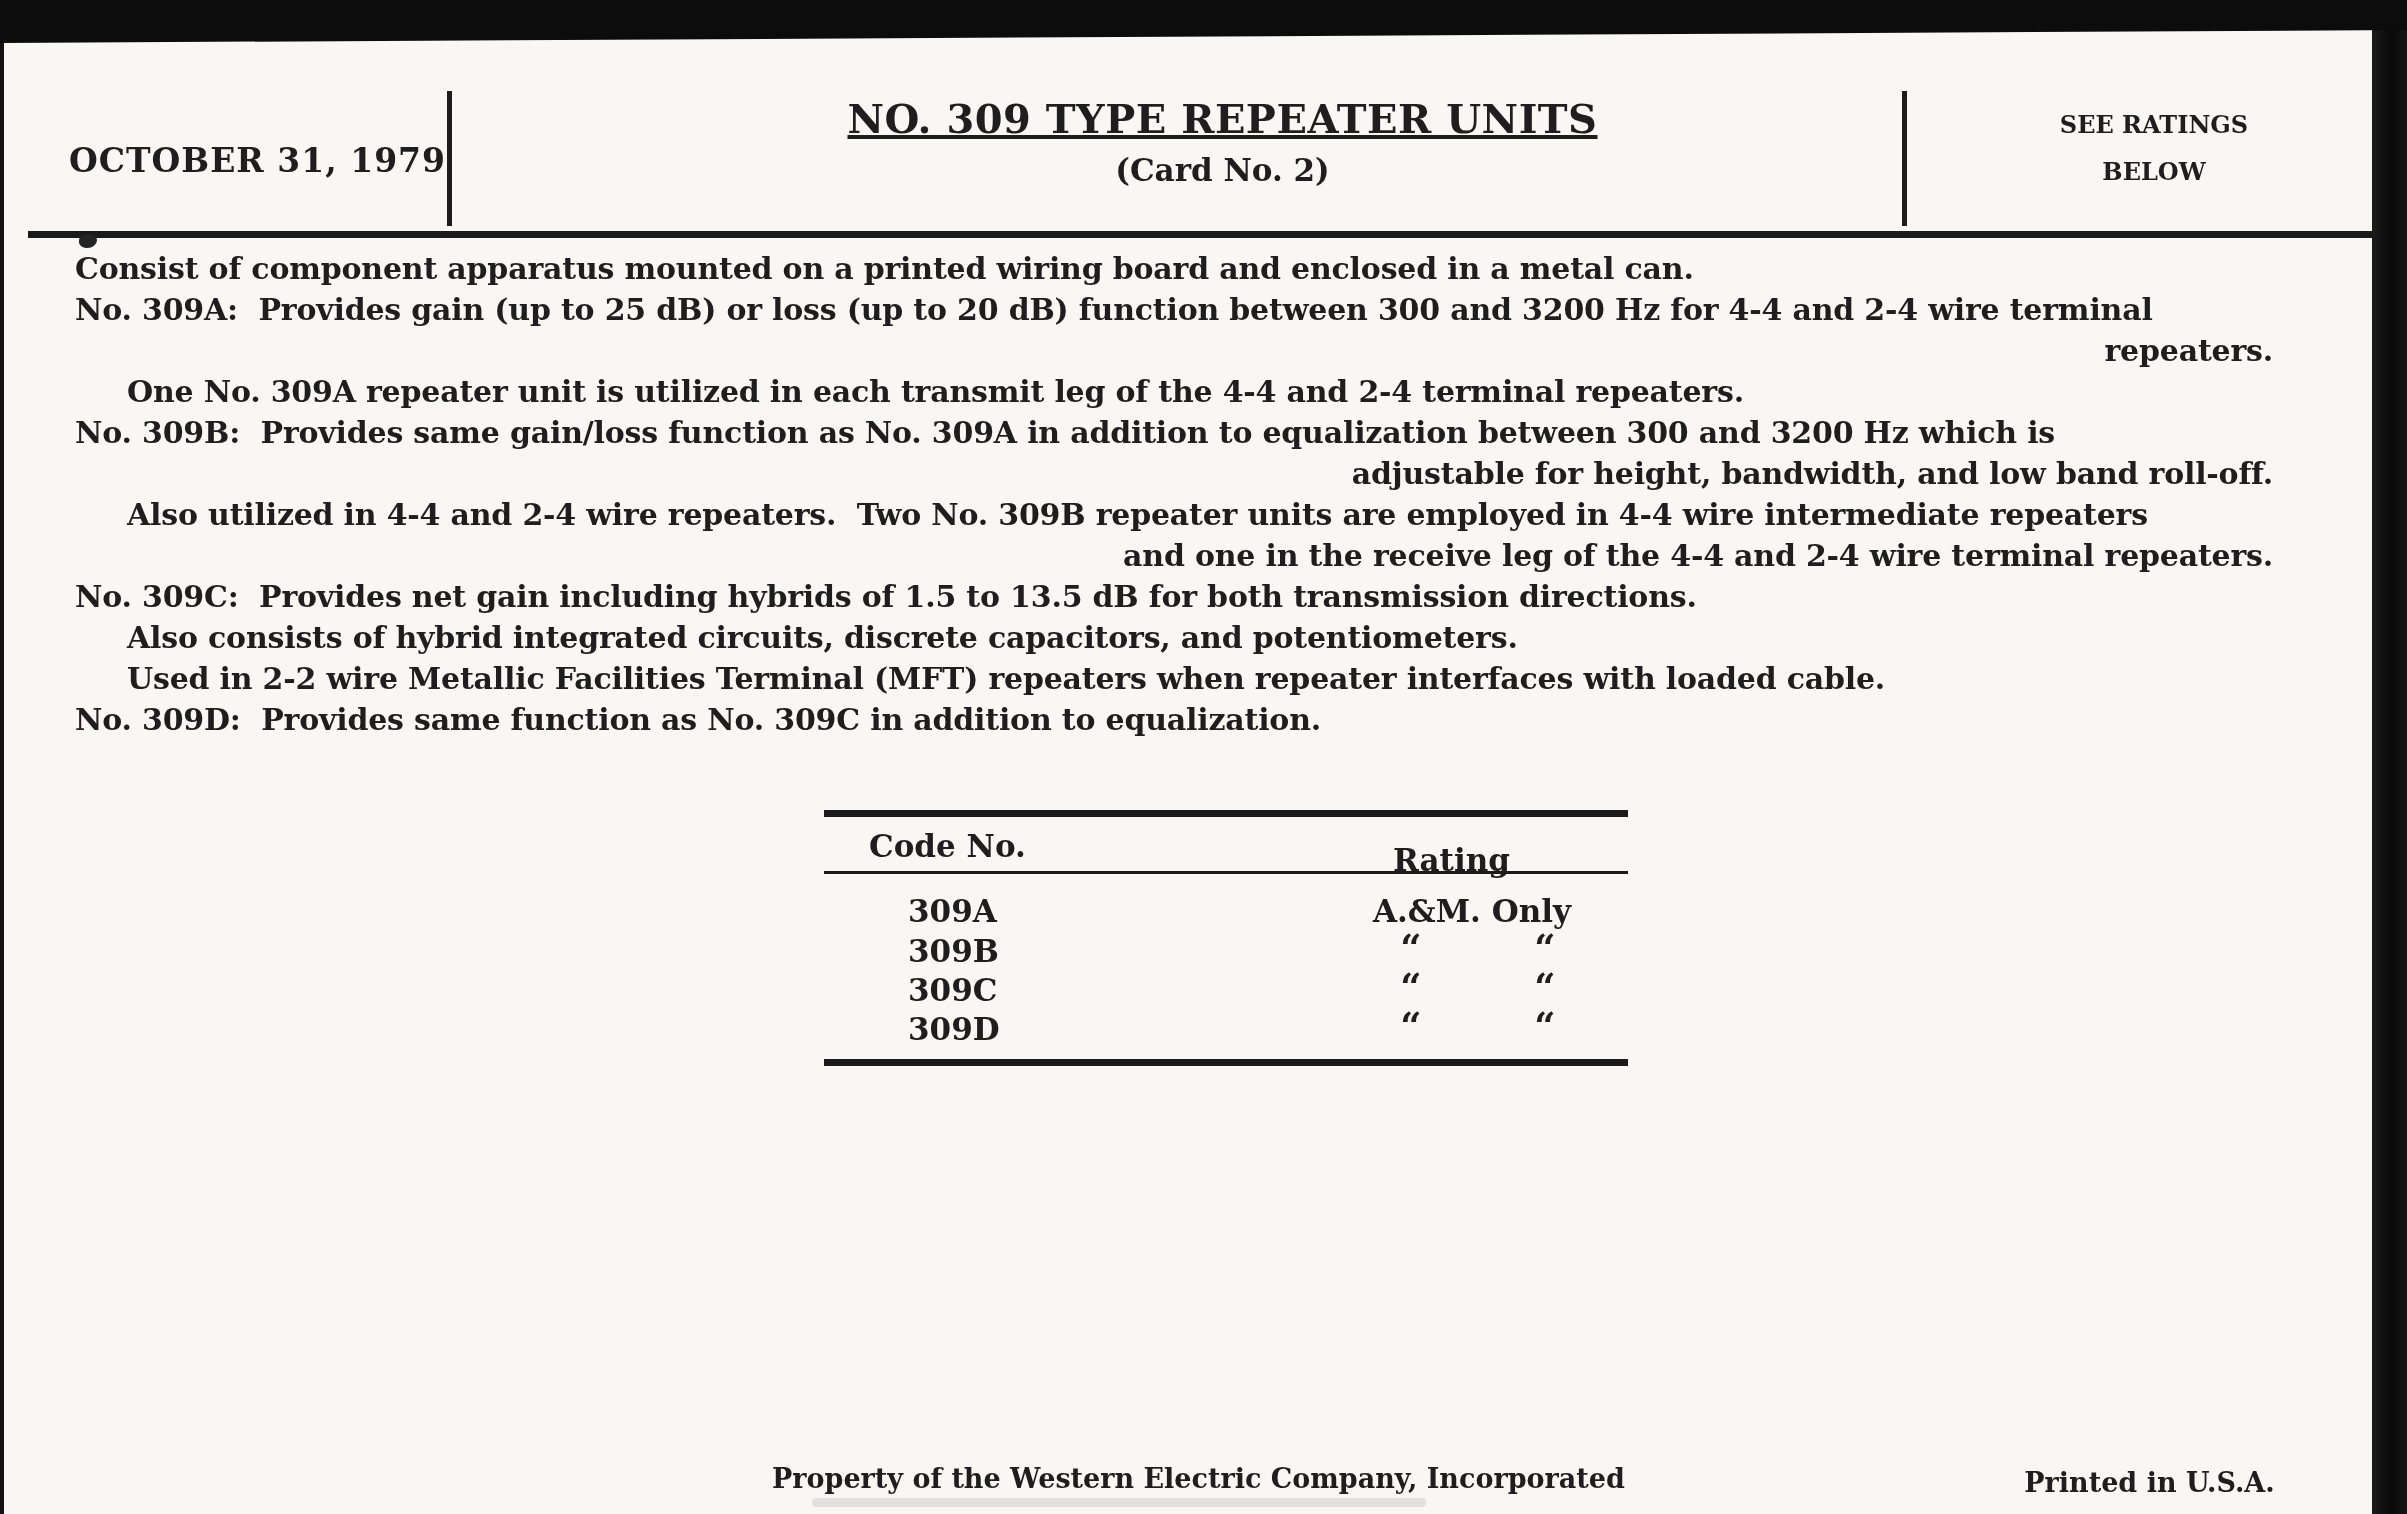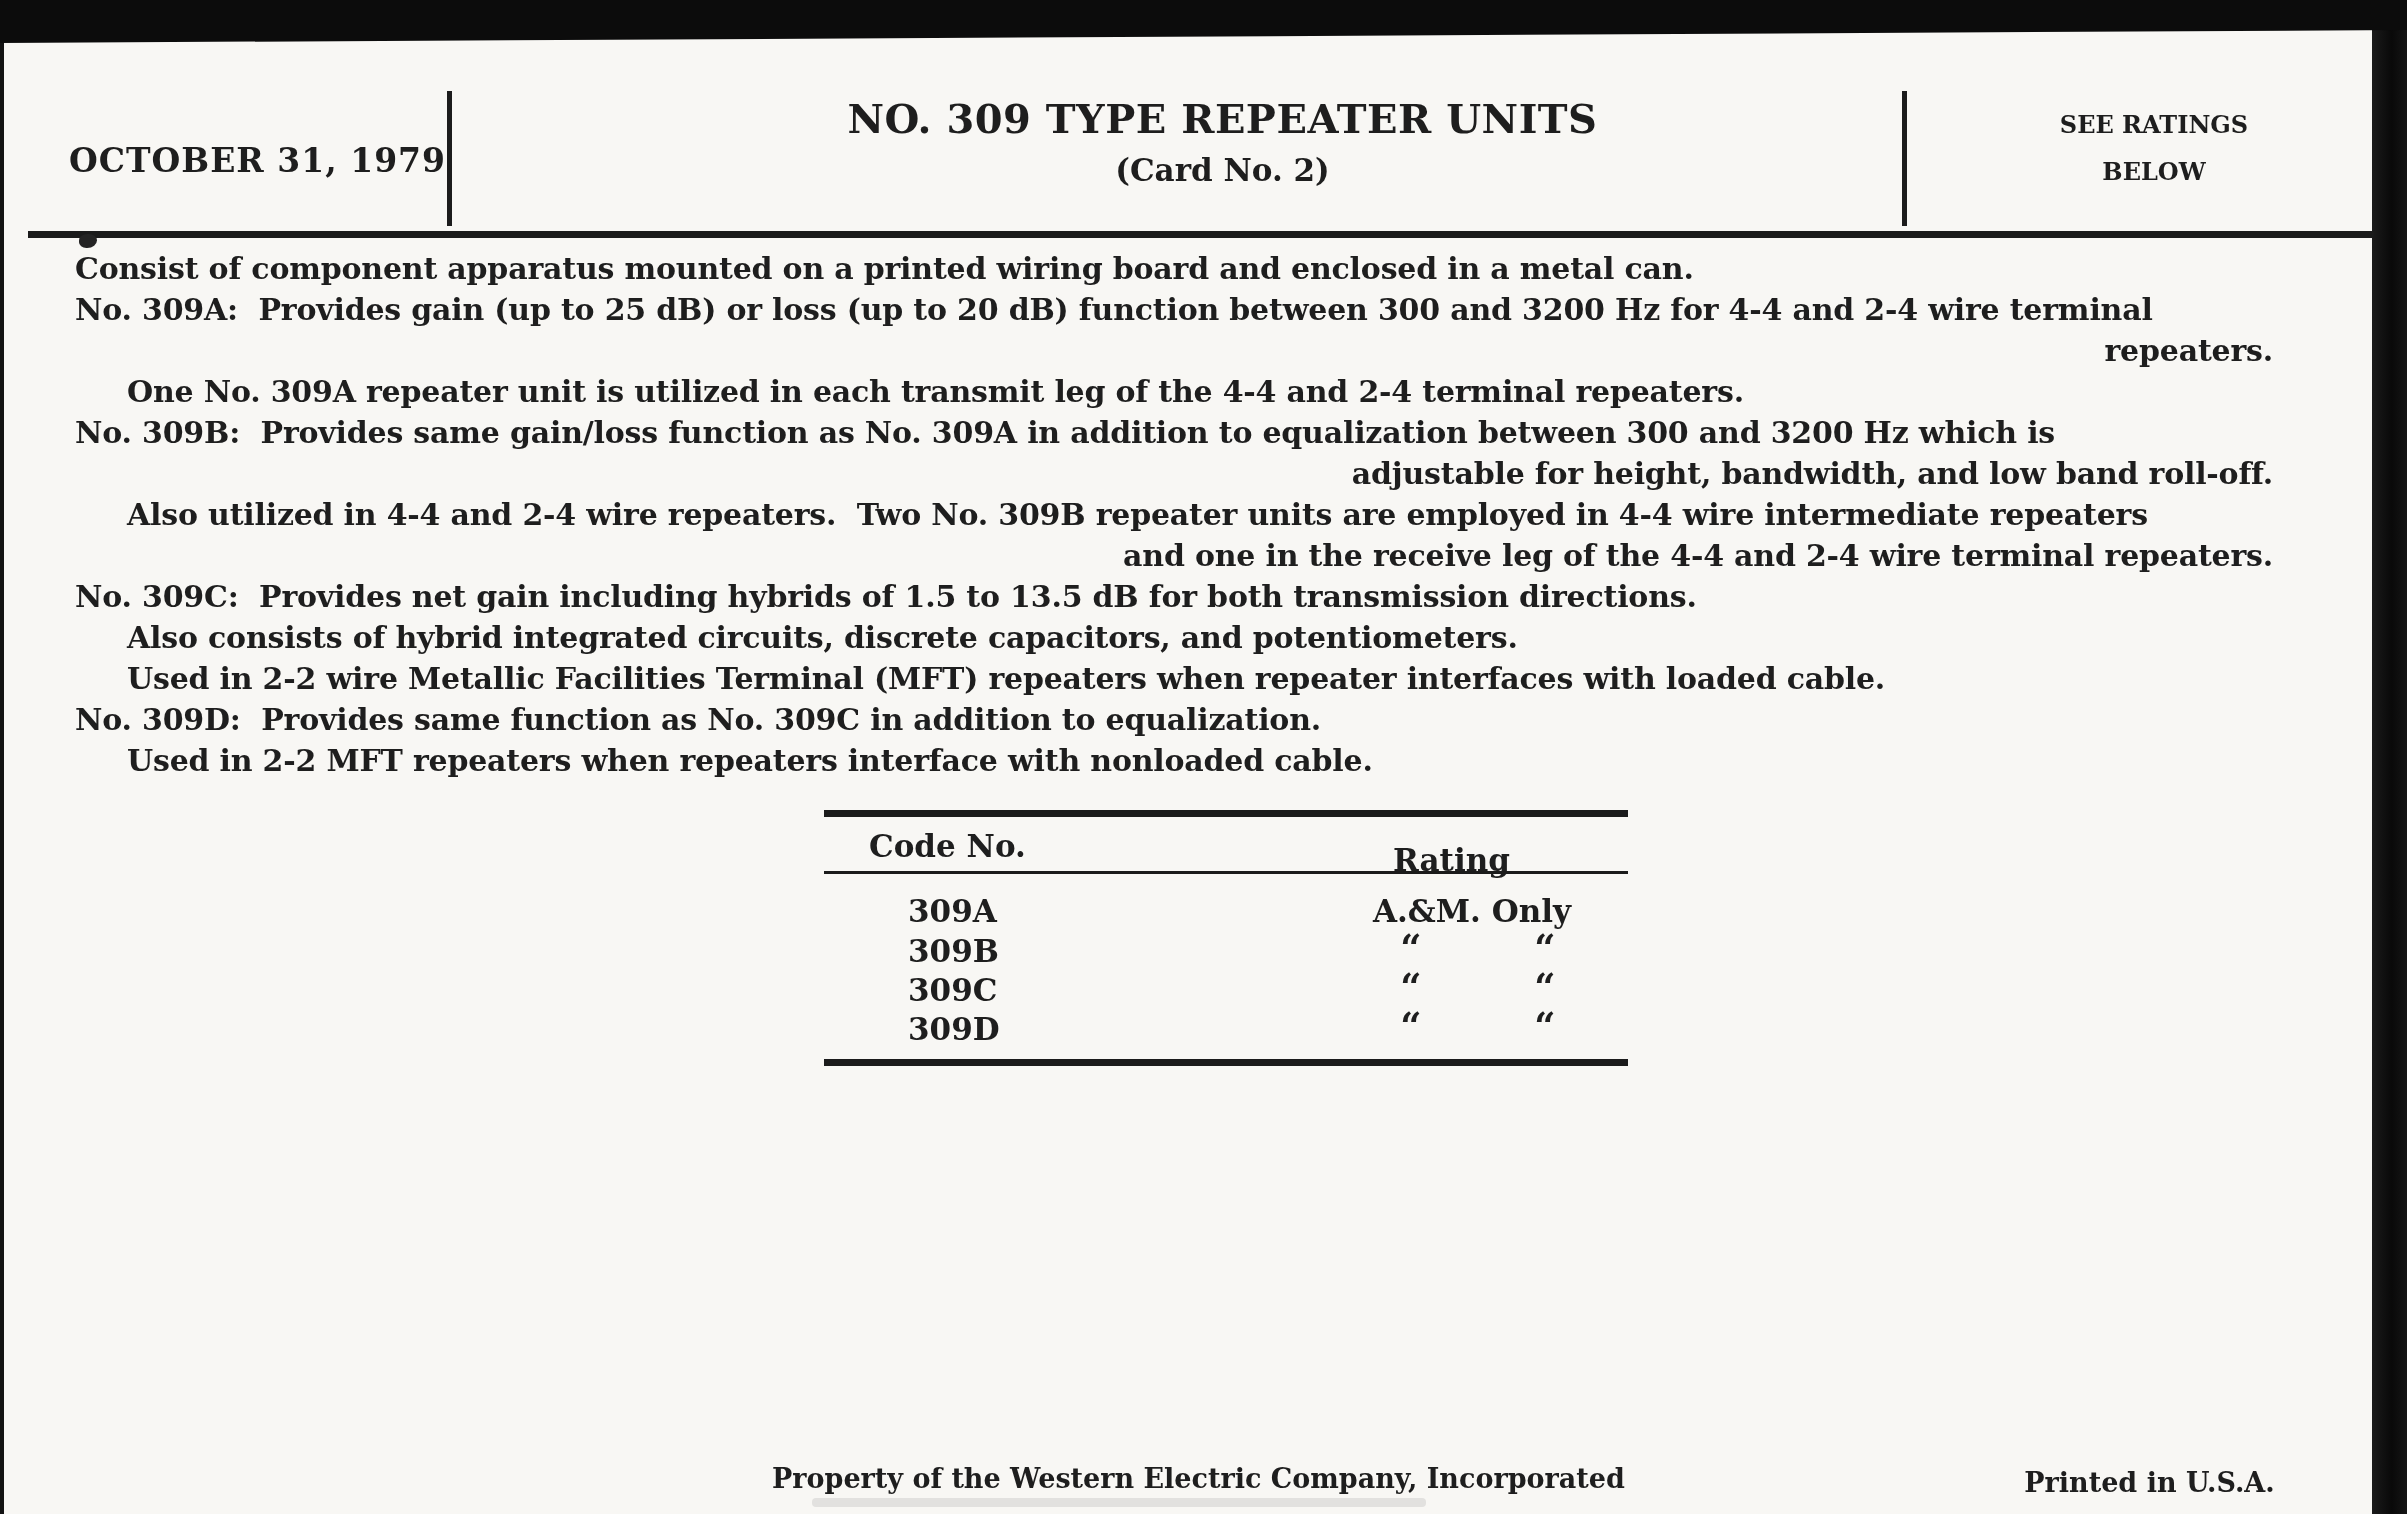--- a/index.html
+++ b/index.html
@@ -13,21 +13,21 @@
   .leftbar{position:absolute;left:0;top:0;width:4px;height:1515px;background:#131313;z-index:5;}
   .rightbar{position:absolute;left:2372px;top:0;width:36px;height:1515px;
     background:linear-gradient(to right,#1b1b1b,#090909 55%,#161616);z-index:5;}
 
   
   .date{position:absolute;left:69px;top:141px;font-size:33px;font-weight:700;letter-spacing:1px;white-space:pre;}
   .vrule{position:absolute;width:5px;background:#1c1c1c;}
   .vrule.v1{left:447px;top:91px;height:135px;}
   .vrule.v2{left:1902px;top:91px;height:135px;}
   .title-block{position:absolute;left:752px;top:95px;width:941px;text-align:center;}
-  .title{font-size:40px;font-weight:700;letter-spacing:0.5px;}
+  .title{font-size:40px;font-weight:700;letter-spacing:0.5px;text-decoration:underline;}
   .subtitle{font-size:31px;font-weight:700;margin-top:10px;}
   .ratings-note{position:absolute;left:1931px;top:101px;width:446px;text-align:center;
     font-size:24px;font-weight:700;line-height:47px;}
   .header-rule{position:absolute;left:28px;top:231px;width:2344px;height:7px;background:#1b1b1b;}
   .ink-blob{position:absolute;left:79px;top:234px;width:18px;height:14px;background:#242424;
     border-radius:50% 50% 60% 45%;}
 
   
   .body-text{position:absolute;left:75px;top:248px;width:2198px;
     font-size:30px;font-weight:700;line-height:41px;letter-spacing:-0.2px;}
@@ -85,21 +85,20 @@
     <div class="line i2">repeaters.</div>
     <div class="line i1">One No. 309A repeater unit is utilized in each transmit leg of the 4-4 and 2-4 terminal repeaters.</div>
     <div class="line i0">No. 309B:  Provides same gain/loss function as No. 309A in addition to equalization between 300 and 3200 Hz which is</div>
     <div class="line i2">adjustable for height, bandwidth, and low band roll-off.</div>
     <div class="line i1">Also utilized in 4-4 and 2-4 wire repeaters.  Two No. 309B repeater units are employed in 4-4 wire intermediate repeaters</div>
     <div class="line i2">and one in the receive leg of the 4-4 and 2-4 wire terminal repeaters.</div>
     <div class="line i0">No. 309C:  Provides net gain including hybrids of 1.5 to 13.5 dB for both transmission directions.</div>
     <div class="line i1">Also consists of hybrid integrated circuits, discrete capacitors, and potentiometers.</div>
     <div class="line i1">Used in 2-2 wire Metallic Facilities Terminal (MFT) repeaters when repeater interfaces with loaded cable.</div>
     <div class="line i0">No. 309D:  Provides same function as No. 309C in addition to equalization.</div>
-    <div class="line i1">Used in 2-2 MFT repeaters when repeaters interface with nonloaded cable.</div>
   </div>
 
   <div class="rating-table">
     <div class="t-rule top"></div>
     <div class="t-head code">Code No.</div>
     <div class="t-head rating">Rating</div>
     <div class="t-rule mid"></div>
 
     <div class="t-row" style="top:83px">
       <span class="t-code">309A</span>

